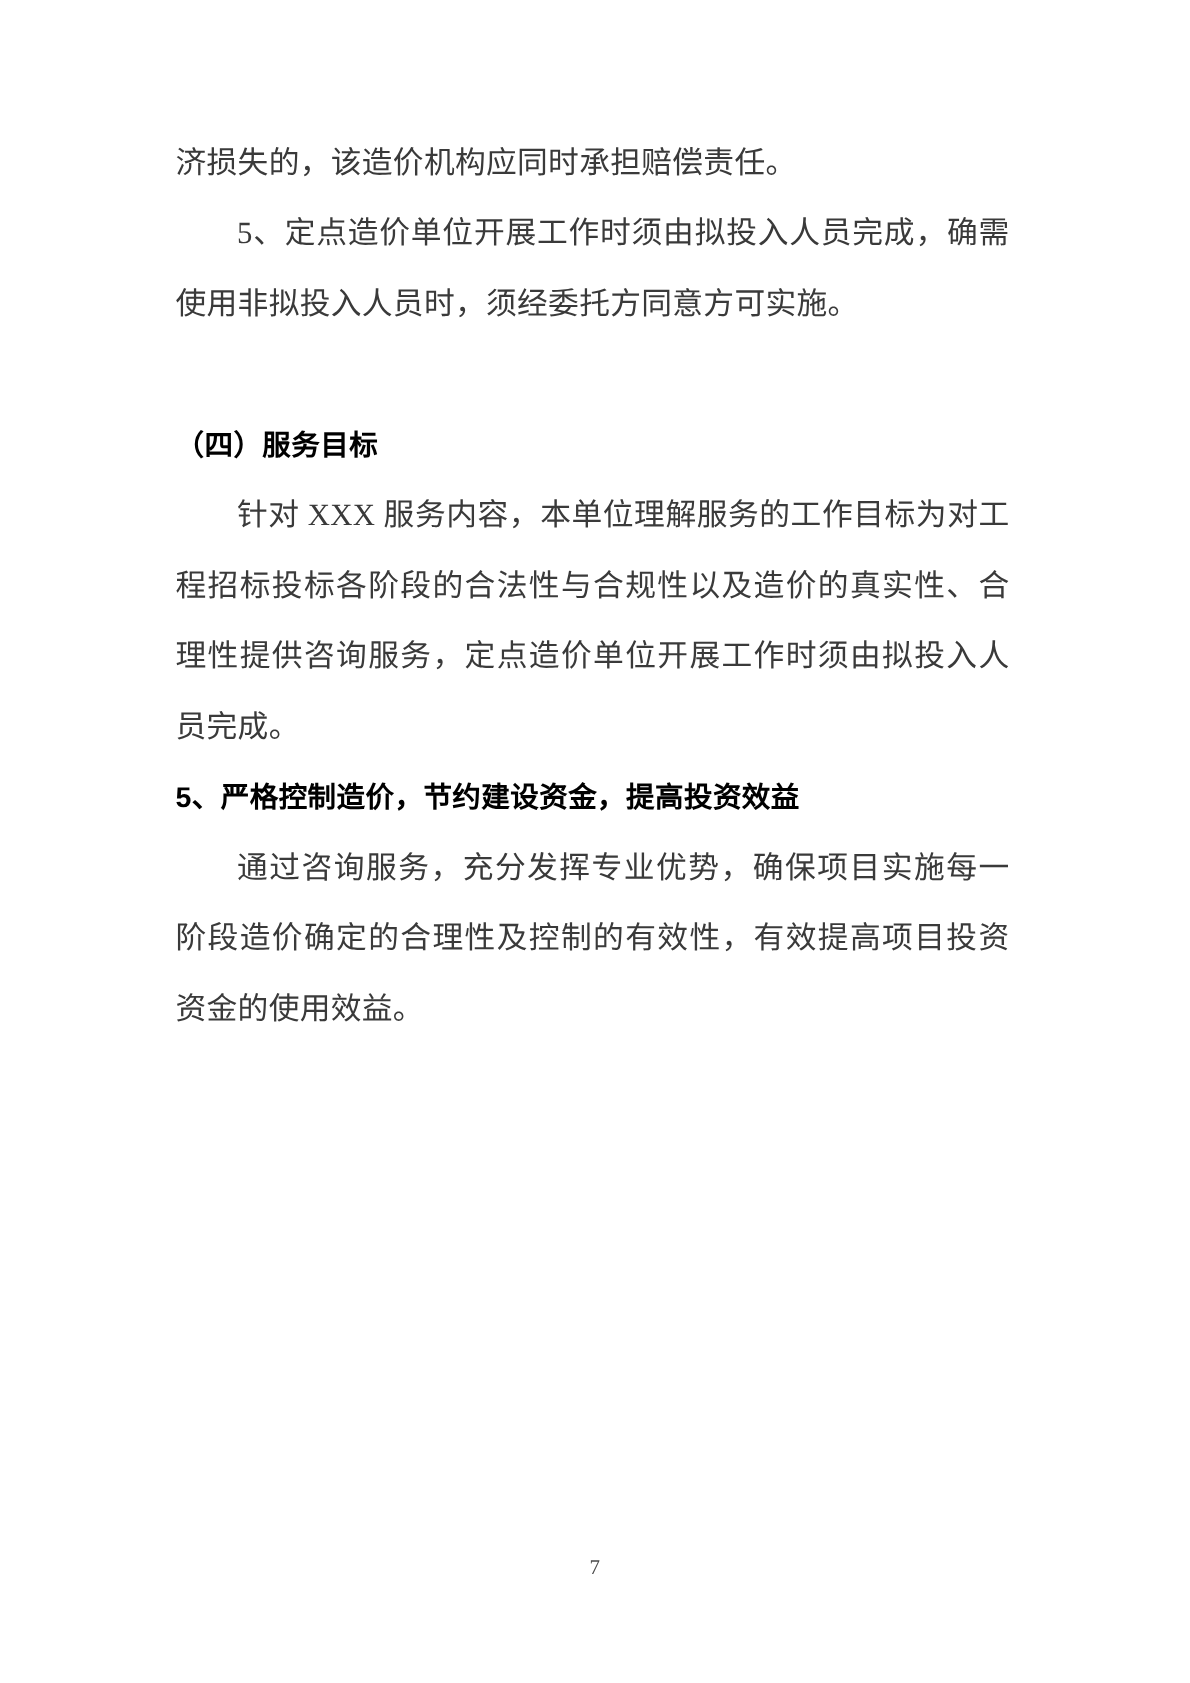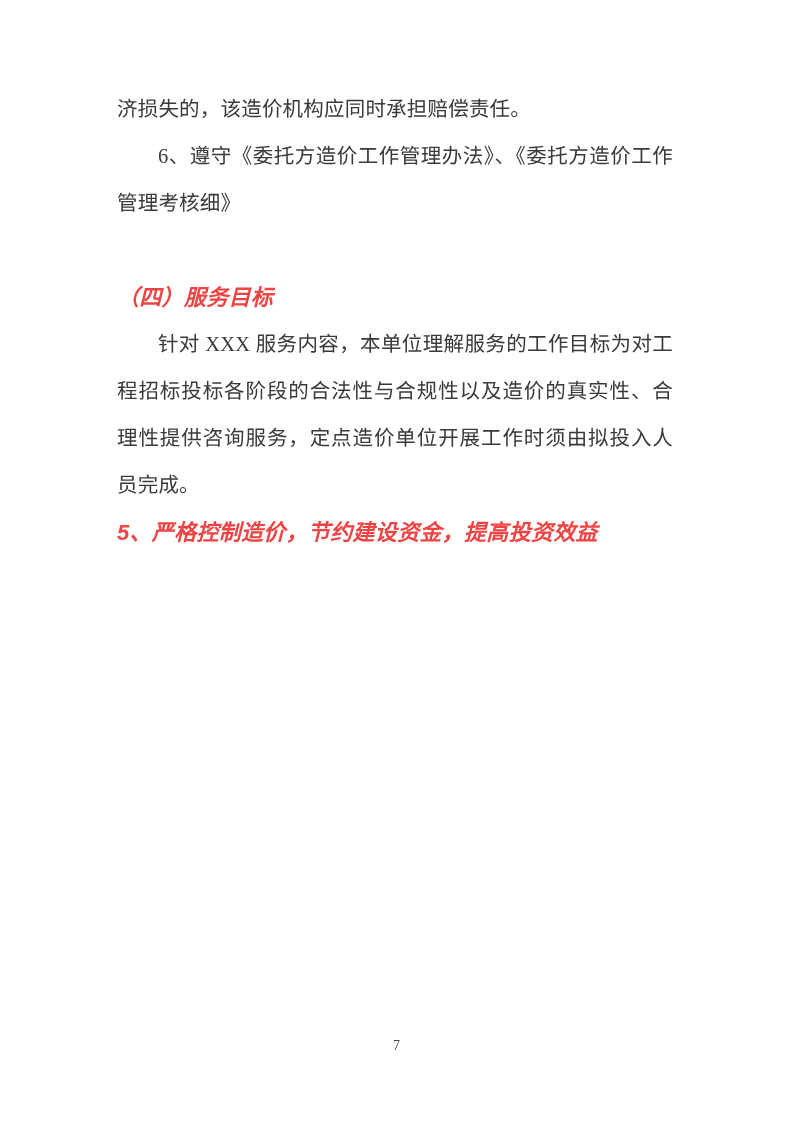--- a/index.html
+++ b/index.html
@@ -37,29 +37,28 @@
     margin: 0;
     letter-spacing: 0.2px;
     font-weight: 400;
     color: #3a3a3a;
   }
   .para.noindent {
     text-indent: 0;
   }
   
   .heading {
-    font-size: 22px;
+    font-size: 19px;
     line-height: 47px;
     margin: 0;
     font-weight: 700;
     text-indent: 0;
-    color: #ef4444;
+    color: #000000;
     font-family: "Liberation Sans", "DejaVu Sans", sans-serif;
     letter-spacing: 0.3px;
-    font-style: italic;
   }
   
   .gap-line {
     height: 47px;
   }
   .page-number {
     position: absolute;
     left: 0;
     right: 0;
     top: 1038px;
@@ -71,31 +70,32 @@
 </style>
 </head>
 <body>
 
 <div class="page">
 
   <div class="content">
 
     <p class="para noindent">济损失的，该造价机构应同时承担赔偿责任。</p>
 
+    <p class="para">5、定点造价单位开展工作时须由拟投入人员完成，确需使用非拟投入人员时，须经委托方同意方可实施。</p>
 
-    <p class="para">6、遵守《委托方造价工作管理办法》、《委托方造价工作管理考核细》</p>
 
     <div class="gap-line"></div>
 
     <p class="heading">（四）服务目标</p>
 
     <p class="para">针对 XXX 服务内容，本单位理解服务的工作目标为对工程招标投标各阶段的合法性与合规性以及造价的真实性、合理性提供咨询服务，定点造价单位开展工作时须由拟投入人员完成。</p>
 
     <p class="heading">5、严格控制造价，节约建设资金，提高投资效益</p>
 
+    <p class="para">通过咨询服务，充分发挥专业优势，确保项目实施每一阶段造价确定的合理性及控制的有效性，有效提高项目投资资金的使用效益。</p>
 
 
 
   </div>
 
   <div class="page-number">7</div>
 
 </div>
 
 </body></html>

